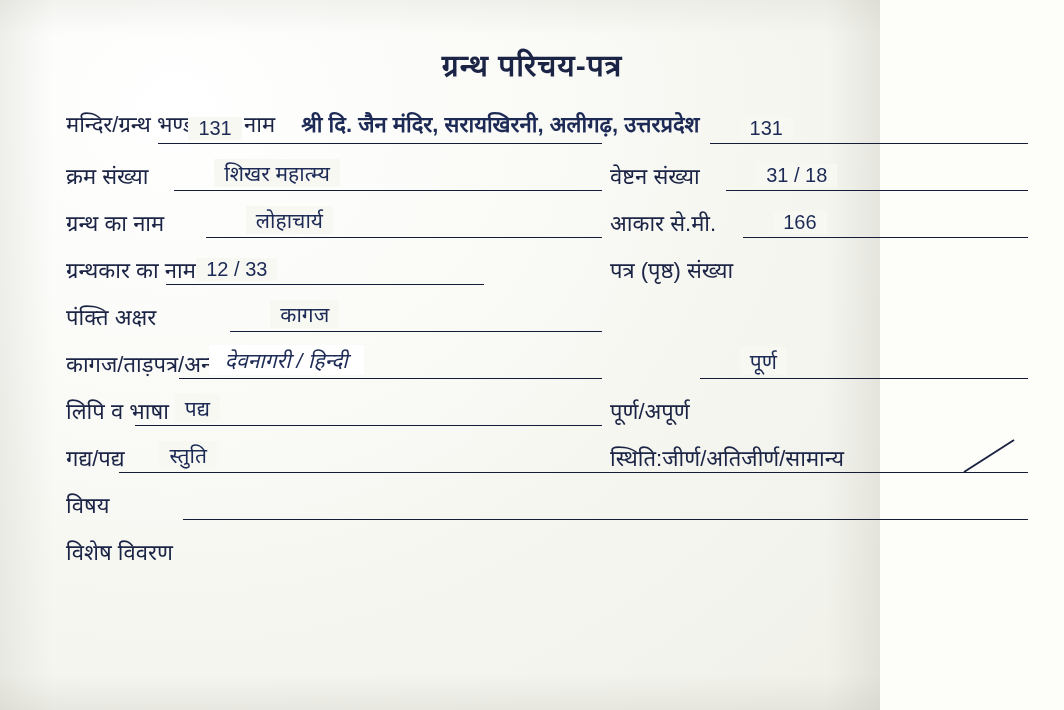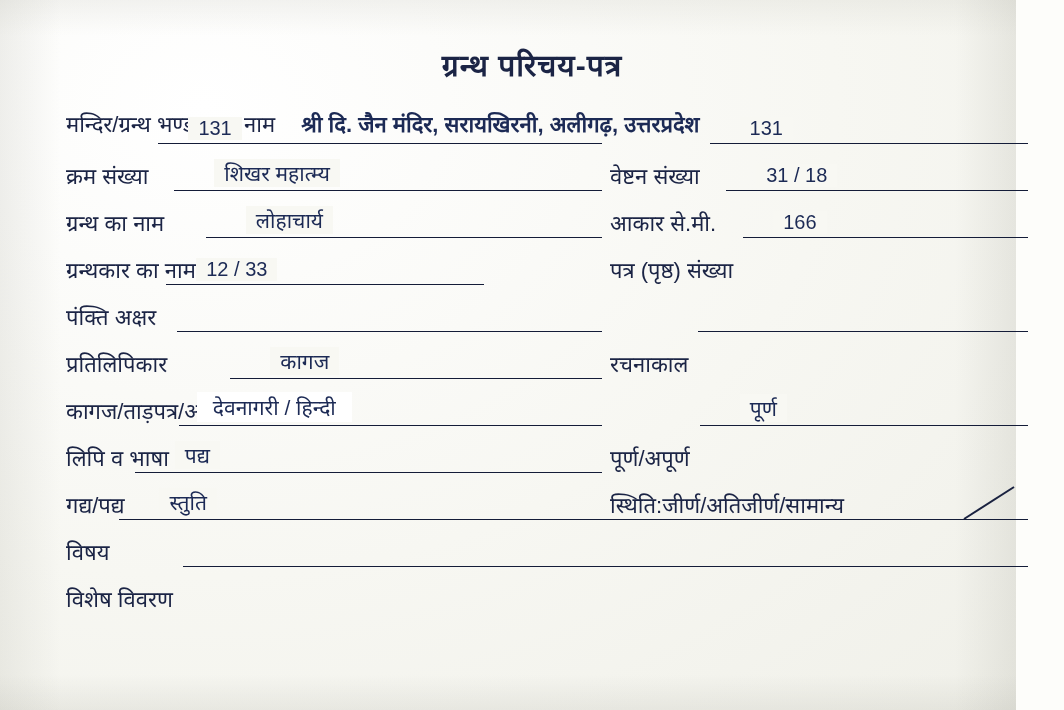--- a/index.html
+++ b/index.html
@@ -8,21 +8,21 @@
   }
   body {
     width: 1064px;
     height: 710px;
     background: #fdfdfa;
     font-family: "Liberation Sans", sans-serif;
     overflow: hidden;
   }
   #sheet {
     position: relative;
-    width: 1016px;
+    width: 880px;
     height: 710px;
     background:
       radial-gradient(ellipse at 20% 15%, #ffffff 0%, #f7f7f2 55%, #f0f0e9 100%);
     box-sizing: border-box;
     padding-left: 36px;
   }
   
   #sheet::before {
     content: "";
     position: absolute;
@@ -113,22 +113,23 @@
     font-size: 21px;
     color: #1c2a55;
     white-space: nowrap;
   }
   .fill .val.num {
     font-size: 20px;
     left: 30px;
   }
   .fill .val.wide {
     background: #ffffff;
-    left: 18px;
+    left: 30px;
     padding: 1px 16px;
+    font-style: italic;
   }
   
   .fill.blank .line { bottom: 16px; }
   .struck {
     position: absolute;
     width: 62px;
     height: 40px;
     pointer-events: none;
   }
   #watermark {
@@ -211,36 +212,20 @@
     <div class="row">
       <div class="cell right">
         <span class="label">पंक्ति अक्षर</span>
         <span class="fill">
           <span class="line"></span>
           <span class="val num">12 / 33</span>
         </span>
       </div>
     </div>
 
-    <div class="row">
-      <div class="cell left">
-        <span class="label">प्रतिलिपिकार</span>
-        <span class="fill blank">
-          <span class="line"></span>
-          <span class="val"></span>
-        </span>
-      </div>
-      <div class="cell right">
-        <span class="label">रचनाकाल</span>
-        <span class="fill blank">
-          <span class="line"></span>
-          <span class="val"></span>
-        </span>
-      </div>
-    </div>
 
     <div class="row">
       <div class="cell left">
         <span class="label">कागज/ताड़पत्र/अन्य</span>
         <span class="fill">
           <span class="line"></span>
           <span class="val">कागज</span>
         </span>
       </div>
     </div>

